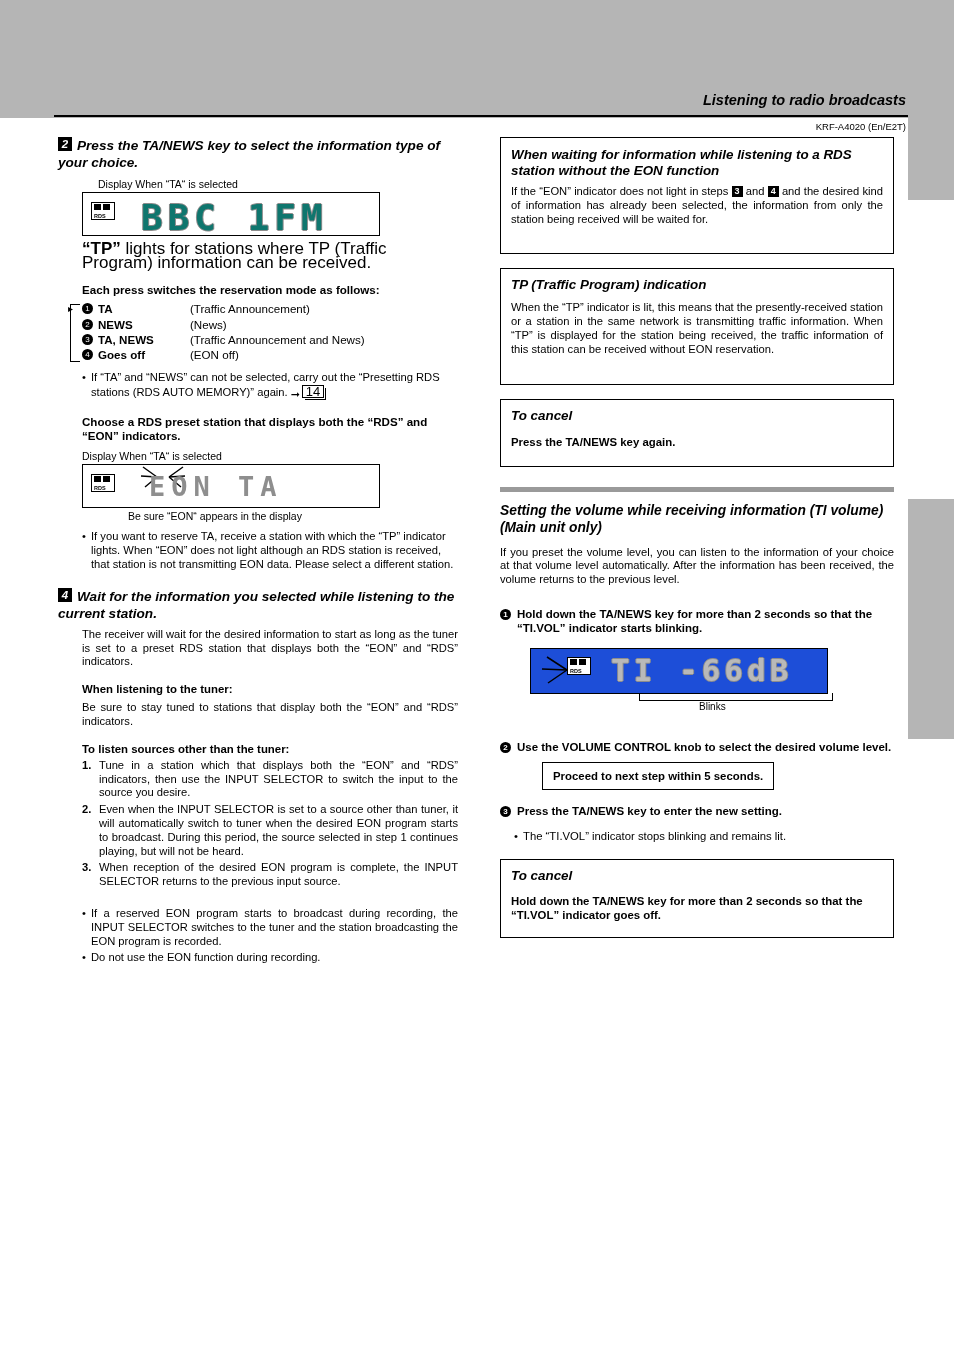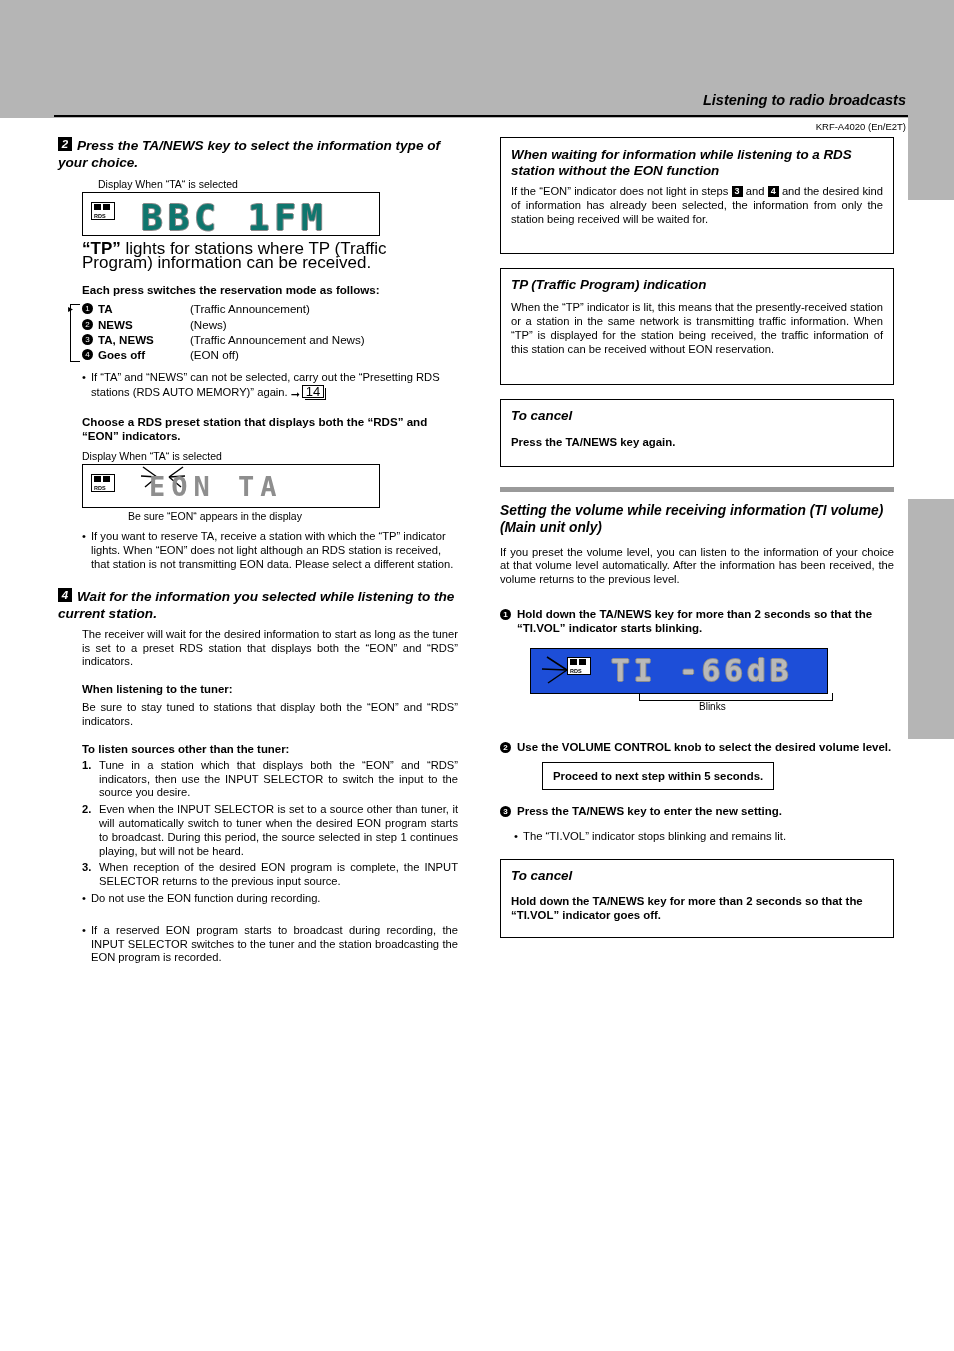--- a/index.html
+++ b/index.html
@@ -303,22 +303,22 @@
       <div class="li">
         <span class="n">2.</span>
         <span class="t">Even when the INPUT SELECTOR is set to a source other than tuner, it will automatically switch to tuner when the desired EON program starts to broadcast. During this period, the source selected in step 1 continues playing, but will not be heard.</span>
       </div>
       <div class="li">
         <span class="n">3.</span>
         <span class="t">When reception of the desired EON program is complete, the INPUT SELECTOR returns to the previous input source.</span>
       </div>
     </div>
 
+    <div class="dot" style="margin-top:18px;">If a reserved EON program starts to broadcast during recording, the INPUT SELECTOR switches to the tuner and the station broadcasting the EON program is recorded.</div>
     <div class="dot">Do not use the EON function during recording.</div>
-    <div class="dot" style="margin-top:18px;">If a reserved EON program starts to broadcast during recording, the INPUT SELECTOR switches to the tuner and the station broadcasting the EON program is recorded.</div>
   </div>
 
   <div class="col-right">
 
     <div class="boxed" style="padding-top:9px;">
       <div class="boxhead">When waiting for information while listening to a RDS station without the EON  function</div>
       <div class="boxtext"><span>If the “EON” indicator does not light in steps </span><span class="inlinenum">3</span><span> and </span><span class="inlinenum">4</span><span> and the desired kind of information has already been selected, the information from only the station being received will be waited for.</span></div>
     </div>
 
     <div class="boxed">

